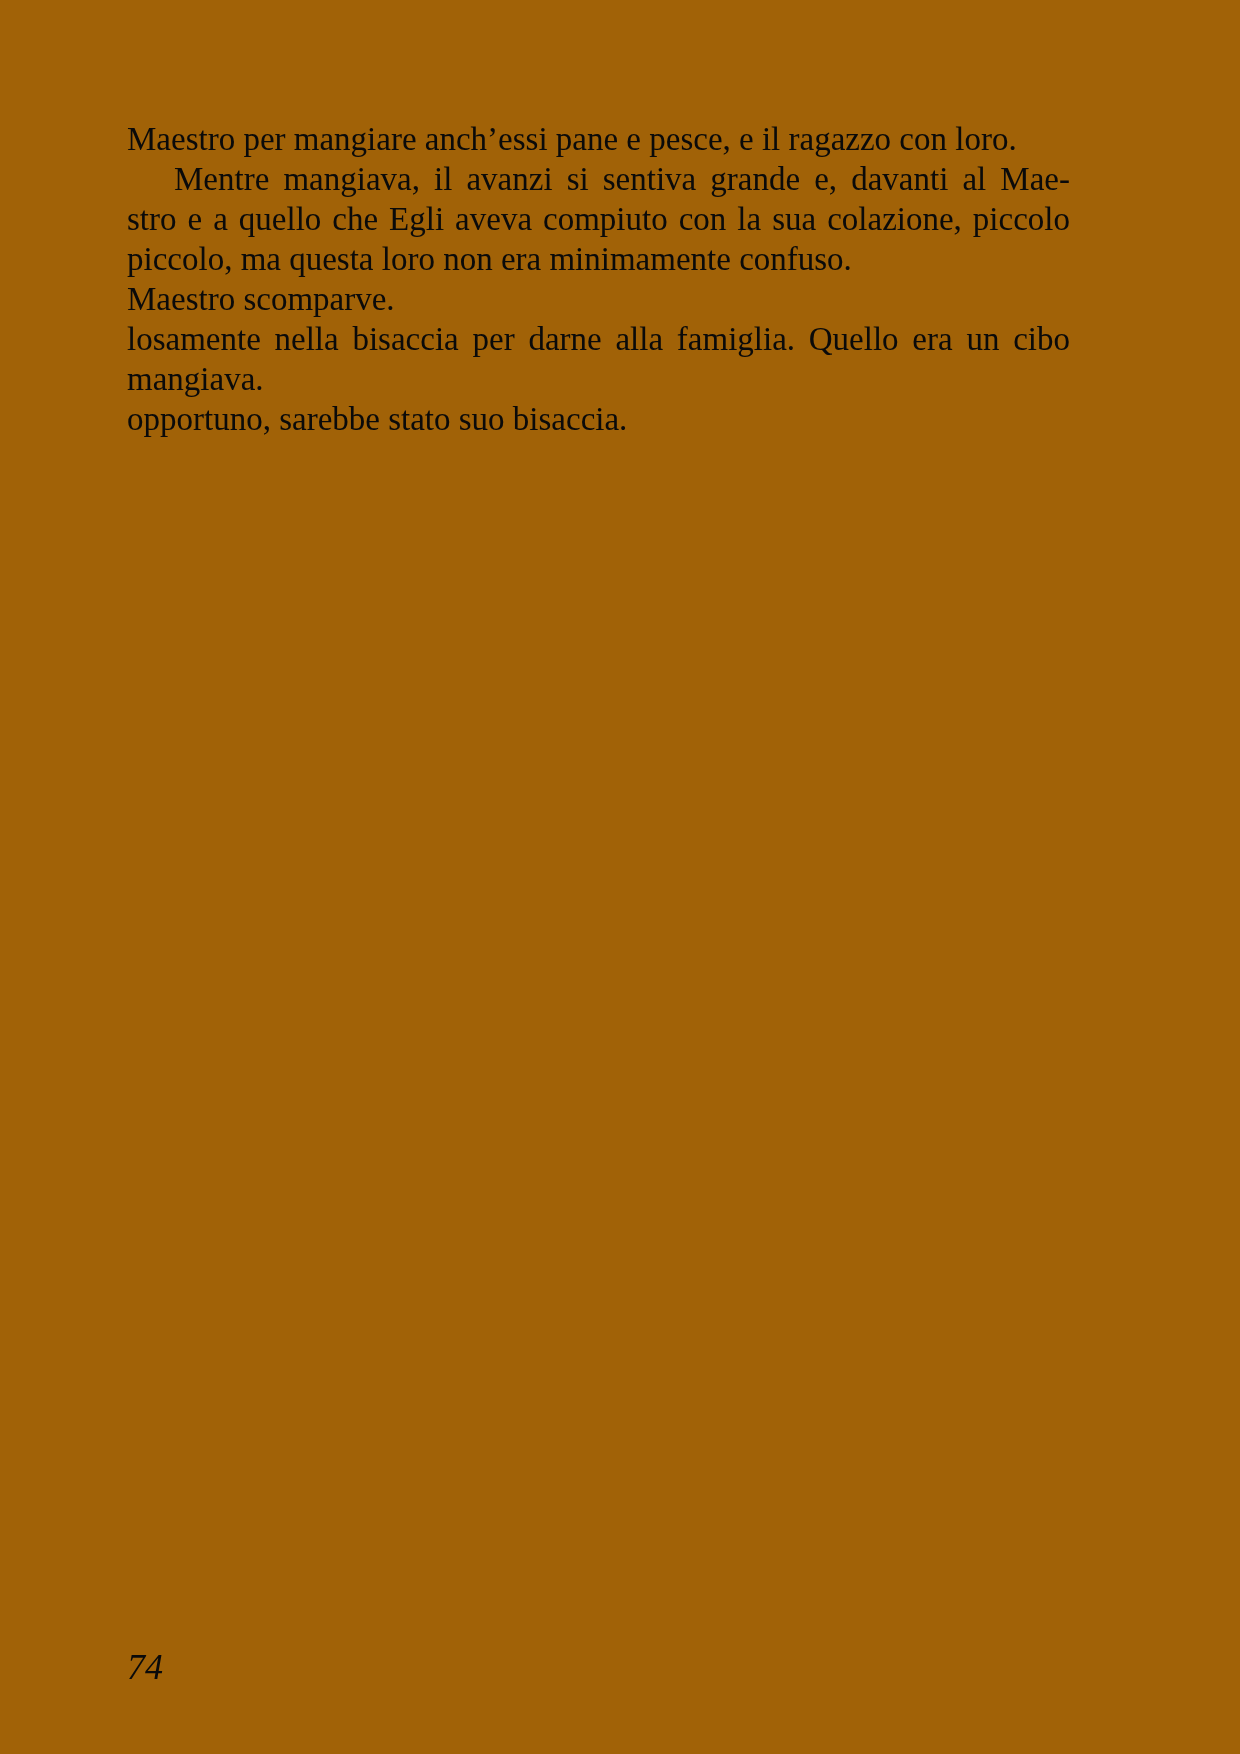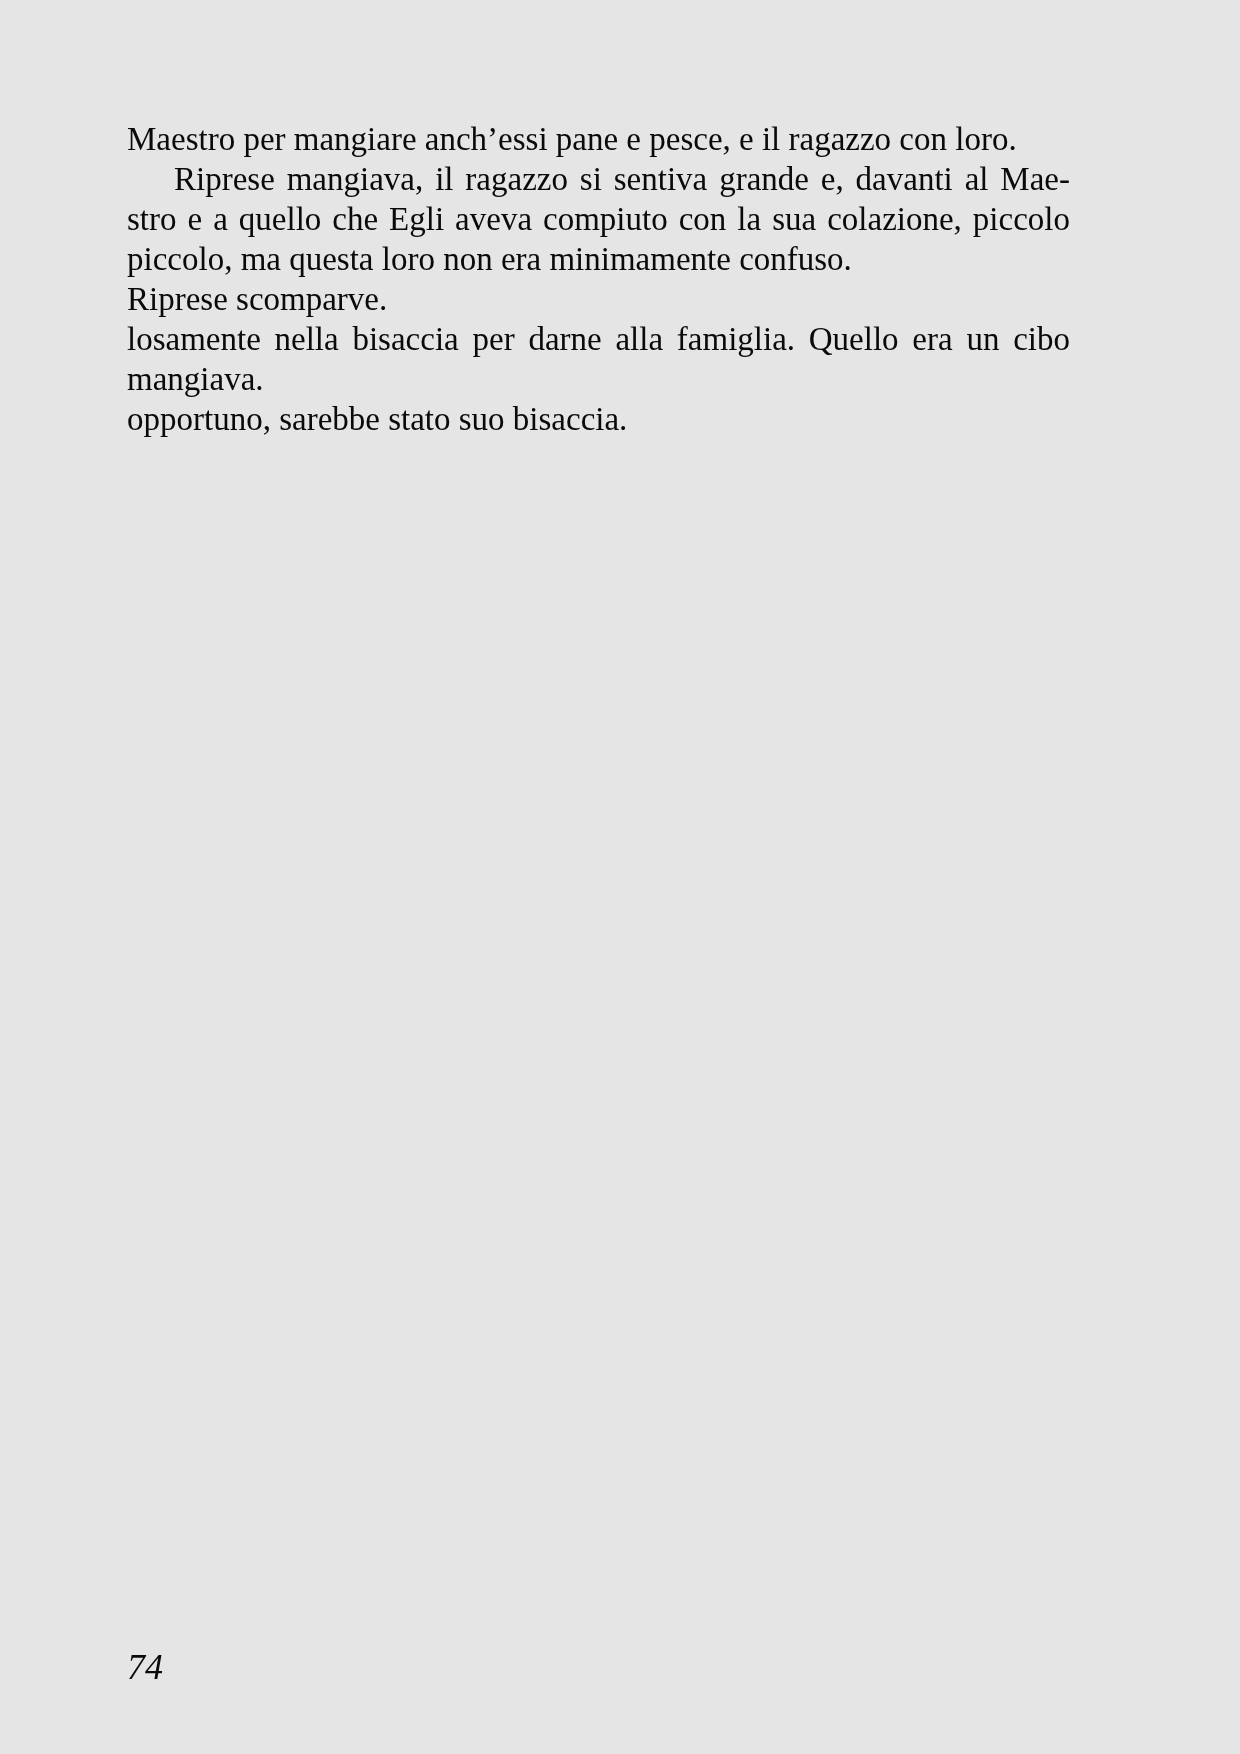--- a/index.html
+++ b/index.html
@@ -4,21 +4,21 @@
 <style>
   html, body {
     margin: 0;
     padding: 0;
     background: #ffffff;
   }
   .page {
     position: relative;
     width: 1240px;
     height: 1754px;
-    background: #e5e5e5;
+    background: #a16207;
     overflow: hidden;
     font-family: "Liberation Serif", "DejaVu Serif", serif;
     color: #0a0a0a;
   }
   .text-block {
     position: absolute;
     left: 127px;
     top: 119px;
     width: 943px;
     font-size: 33px;
@@ -47,22 +47,22 @@
     font-size: 36px;
     line-height: 44px;
   }
 </style>
 </head>
 <body>
 
 <div class="page">
   <div class="text-block">
       <div class="text-line">Maestro per mangiare anch’essi pane e pesce, e il ragazzo con loro.</div>
-      <div class="text-line justify indent">Riprese mangiava, il ragazzo si sentiva grande e, davanti al Mae-</div>
+      <div class="text-line justify indent">Mentre mangiava, il avanzi si sentiva grande e, davanti al Mae-</div>
       <div class="text-line justify">stro e a quello che Egli aveva compiuto con la sua colazione, piccolo</div>
       <div class="text-line">piccolo, ma questa loro non era minimamente confuso.</div>
-      <div class="text-line">Riprese scomparve.</div>
+      <div class="text-line">Maestro scomparve.</div>
       <div class="text-line justify">losamente nella bisaccia per darne alla famiglia. Quello era un cibo</div>
       <div class="text-line">mangiava.</div>
       <div class="text-line">opportuno, sarebbe stato suo bisaccia.</div>
     </div>
   <div class="page-number">74</div>
 </div>
 
 </body></html>

